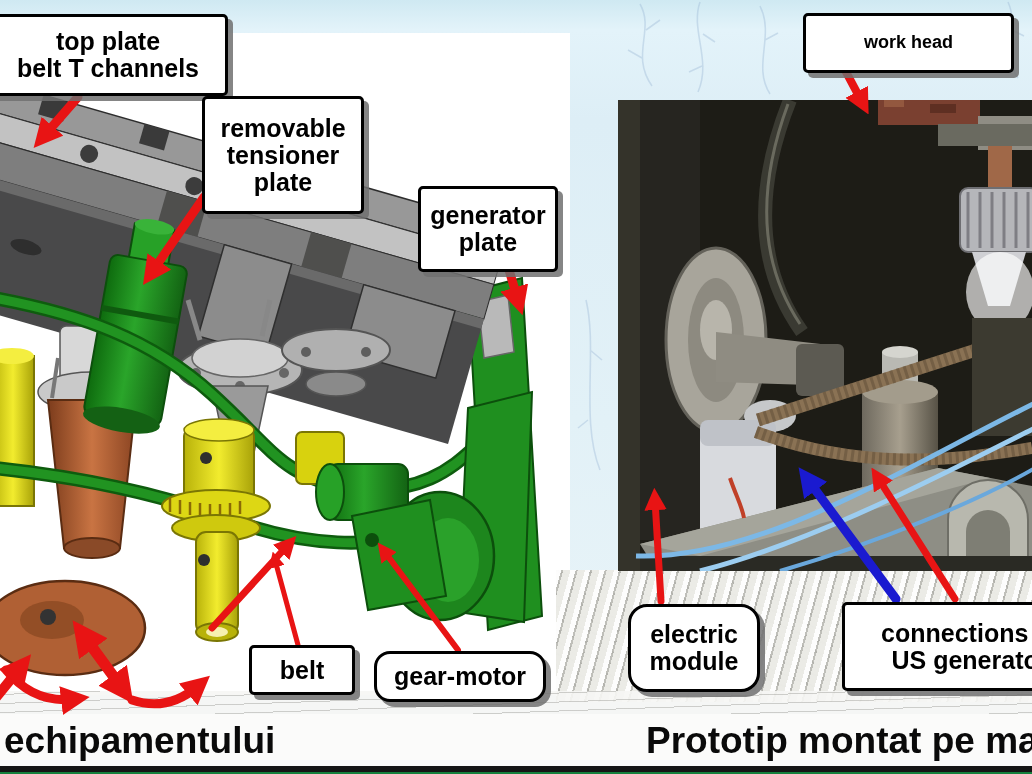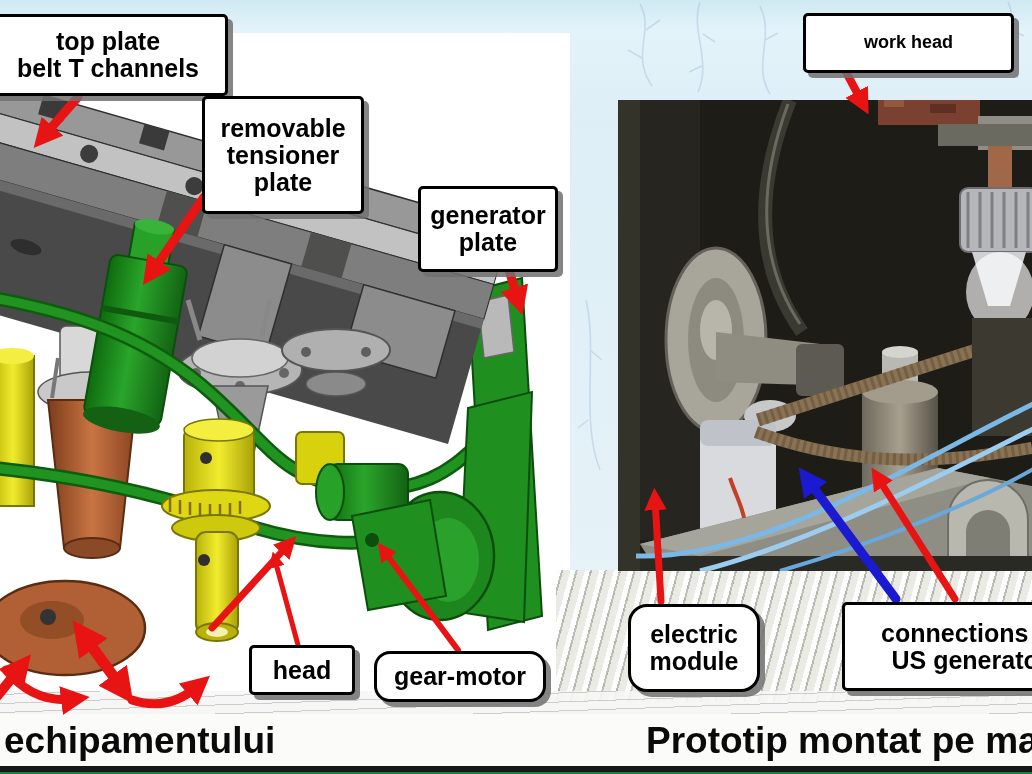--- a/index.html
+++ b/index.html
@@ -291,21 +291,21 @@
   <div class="callout" id="co-tensioner">
     <span>removable</span>
     <span>tensioner</span>
     <span>plate</span>
   </div>
   <div class="callout" id="co-adjusting">
     <span>generator</span>
     <span>plate</span>
   </div>
   <div class="callout" id="co-belt">
-    <span>head</span>
+    <span>belt</span>
   </div>
   <div class="callout" id="co-gear-motor">
     <span>gear-motor</span>
   </div>
   <div class="callout" id="co-work-head">
     <span>work head</span>
   </div>
   <div class="callout" id="co-electric">
     <span>electric</span>
     <span>module</span>

